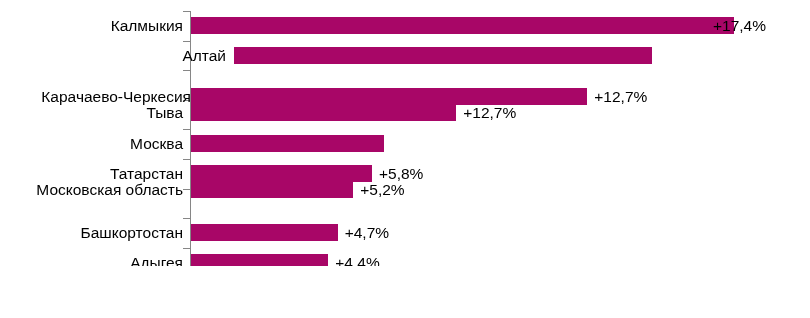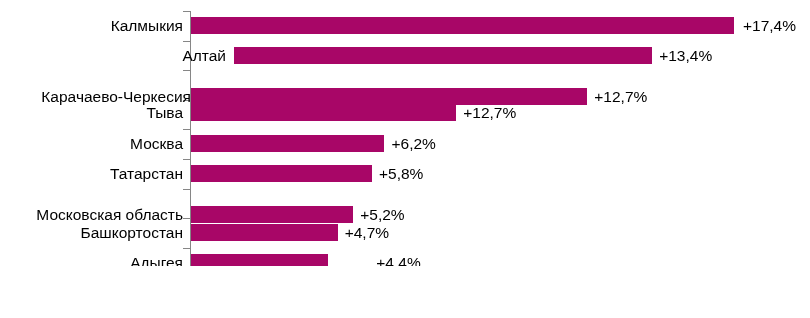--- a/index.html
+++ b/index.html
@@ -91,61 +91,59 @@
         <div class="axis-tick" style="top: 188.6px;"></div>
         <div class="axis-tick" style="top: 218.2px;"></div>
         <div class="axis-tick" style="top: 247.8px;"></div>
         <div class="axis-tick" style="top: 277.4px;"></div>
         <div class="axis-tick" style="top: 307px;"></div>
       </div>
     <div id="bars">
         <div class="bar-row" style="top: 11px;">
           <div class="cat-label">Калмыкия</div>
           <div class="bar" style="width: 543px; background: rgb(168, 6, 103);"></div>
-          <div class="val-label" style="left: 713px; margin-left: 30px;">+17,4%</div>
+          <div class="val-label" style="left: 713px;">+17,4%</div>
         </div>
         <div class="bar-row" style="top: 40.6px; margin-left: 43px;">
           <div class="cat-label">Алтай</div>
           <div class="bar" style="width: 418.172px; background: rgb(168, 6, 103);"></div>
-          <div class="val-label" style="left: 616.172px;">+13,4%</div>
         </div>
         <div class="bar-row" style="top: 82px; padding-left: 8px;">
           <div class="cat-label">Карачаево-Черкесия</div>
           <div class="bar" style="width: 396.328px; background: rgb(168, 6, 103);"></div>
           <div class="val-label" style="left: 594.328px;">+12,7%</div>
         </div>
         <div class="bar-row" style="top: 98px;">
           <div class="cat-label">Тыва</div>
           <div class="bar" style="width: 265.259px; background: rgb(168, 6, 103);"></div>
           <div class="val-label" style="left: 463.259px;">+12,7%</div>
         </div>
         <div class="bar-row" style="top: 129.4px;">
           <div class="cat-label">Москва</div>
           <div class="bar" style="width: 193.483px; background: rgb(168, 6, 103);"></div>
-          <div class="val-label" style="left: 391.483px;">+6,2%</div>
         </div>
         <div class="bar-row" style="top: 159px;">
           <div class="cat-label">Татарстан</div>
           <div class="bar" style="width: 181px; background: rgb(168, 6, 103);"></div>
           <div class="val-label" style="left: 379px;">+5,8%</div>
         </div>
-        <div class="bar-row" style="top: 200px;">
+        <div class="bar-row" style="top: 175px;">
           <div class="cat-label">Московская область</div>
           <div class="bar" style="width: 162.276px; background: rgb(168, 6, 103);"></div>
           <div class="val-label" style="left: 360.276px; text-align: right;">+5,2%</div>
         </div>
         <div class="bar-row" style="top: 218.2px;">
           <div class="cat-label">Башкортостан</div>
           <div class="bar" style="width: 146.672px; background: rgb(168, 6, 103);"></div>
           <div class="val-label" style="left: 344.672px;">+4,7%</div>
         </div>
         <div class="bar-row" style="top: 247.8px;">
           <div class="cat-label">Адыгея</div>
           <div class="bar" style="width: 137.31px; background: rgb(168, 6, 103);"></div>
-          <div class="val-label" style="left: 335.31px; margin-left: 41px;">+4,4%</div>
+          <div class="val-label" style="left: 335.31px;">+4,4%</div>
         </div>
         <div class="bar-row" style="top: 277.4px;">
           <div class="bar" style="width: 106.103px; background: rgb(168, 6, 103);"></div>
           <div class="val-label" style="left: 304.103px;">+3,4%</div>
         </div>
       </div>
   </div>
 </div>
 
 </body></html>

